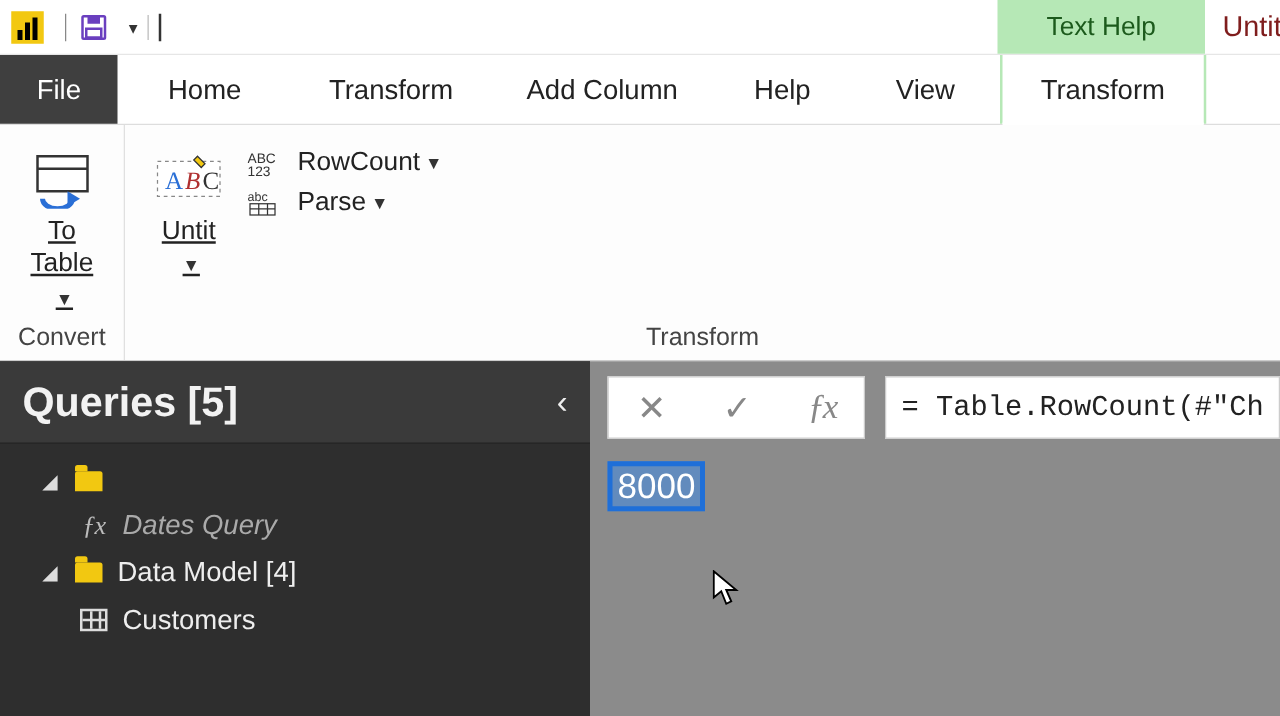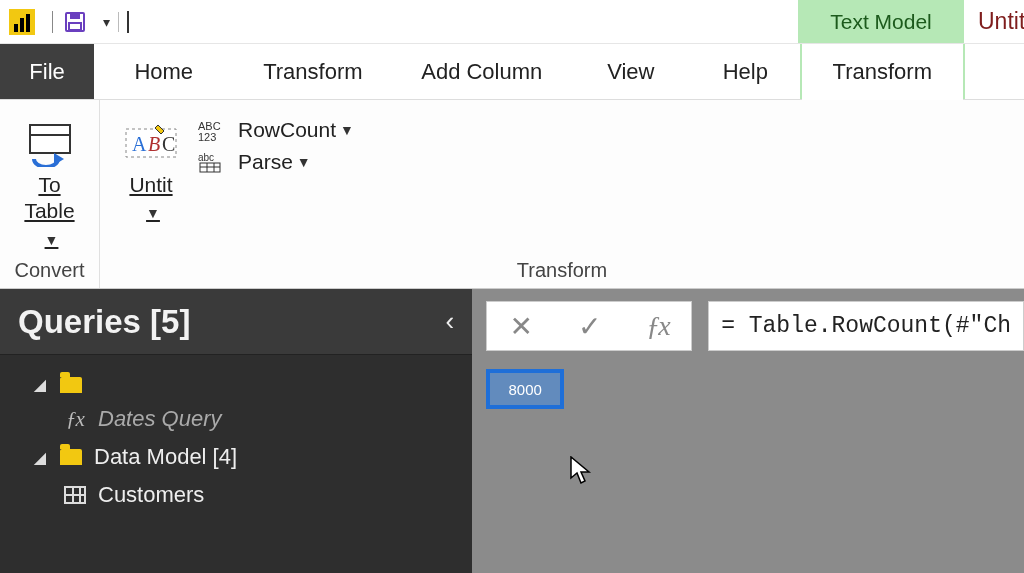--- a/index.html
+++ b/index.html
@@ -259,21 +259,21 @@
     left: 14px;
     top: 80px;
     width: 78px;
     height: 40px;
     background: #628bbd;
     border: 4px solid #1f6fd8;
     color: #fff;
     display: flex;
     align-items: center;
     justify-content: center;
-    font-size: 15px;
+    font-size: 28px;
   }
   .cursor-arrow {
     position: absolute;
     left: 570px;
     top: 456px;
     pointer-events: none;
   }
 </style>
 </head>
 <body>
@@ -291,31 +291,31 @@
     <svg viewBox="0 0 24 24">
         <rect x="3" y="3" width="18" height="18" rx="1" fill="none" stroke="#6a3fbf" stroke-width="2"></rect>
         <rect x="7" y="3" width="10" height="6" fill="#6a3fbf"></rect>
         <rect x="6" y="13" width="12" height="7" fill="none" stroke="#6a3fbf" stroke-width="2"></rect>
       </svg>
   </div>
   <span class="qat-dropdown">▾</span>
   <div class="qat-divider2"></div>
   <div class="qat-blink"></div>
 
-  <div class="context-tab">Text Model</div>
+  <div class="context-tab">Text Help</div>
   <div class="doc-title">Untit</div>
 </div>
 
 <div class="tabrow">
   <div class="tab file">File</div>
   <div class="tab" style="width:140px">Home</div>
   <div class="tab" style="width:160px">Transform</div>
   <div class="tab" style="width:180px">Add Column</div>
+  <div class="tab" style="width:110px">Help</div>
   <div class="tab" style="width:120px">View</div>
-  <div class="tab" style="width:110px">Help</div>
   <div style="flex:1"></div>
   <div class="tab context">Transform</div>
   <div style="width:60px"></div>
 </div>
 
 <div class="ribbon">
   <div class="ribbon-group" style="width:100px">
     <div class="group-body">
       <div class="rbtn">
         <div class="icon">

